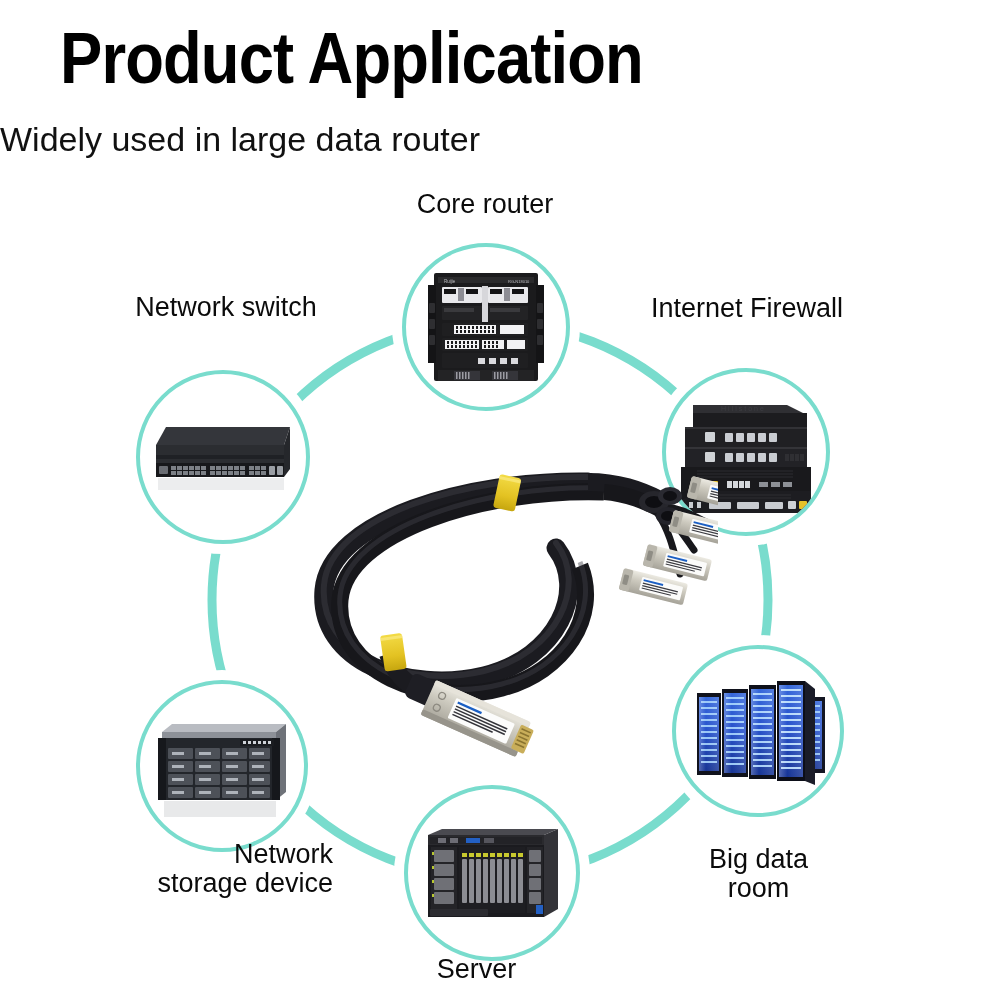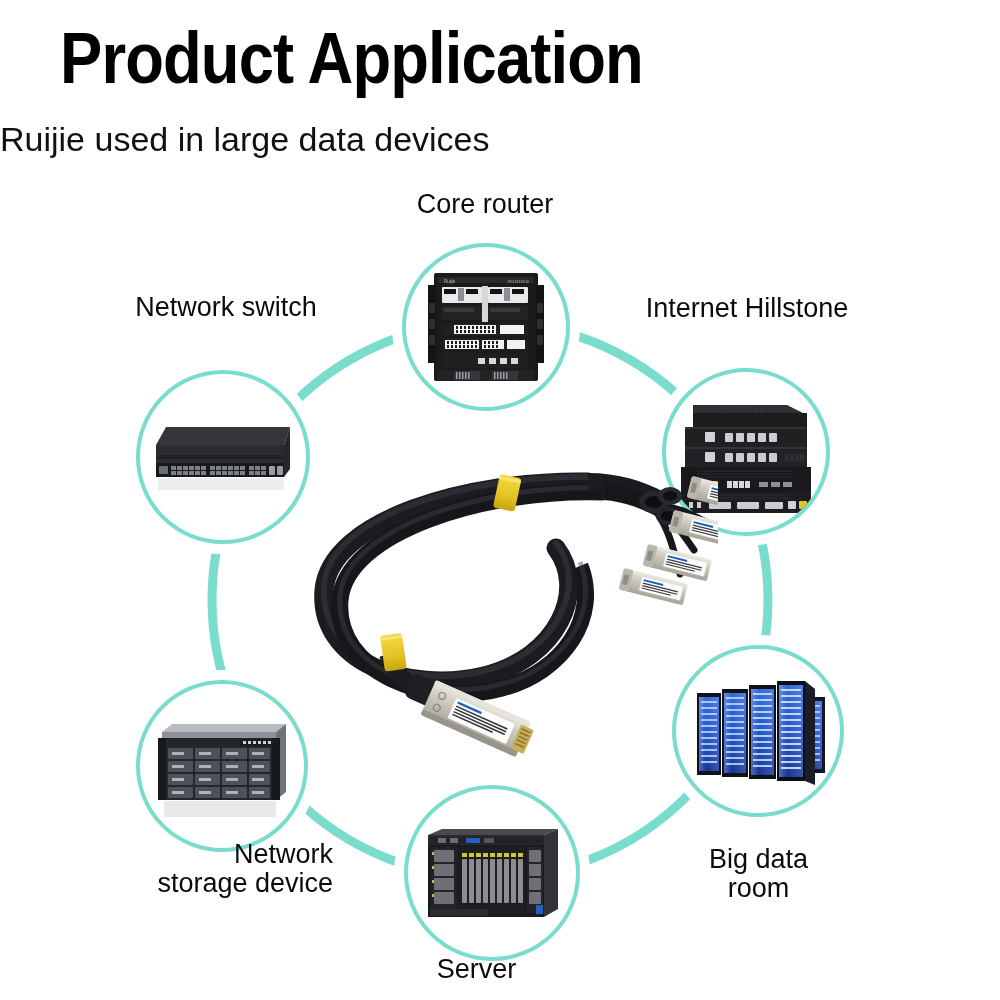--- a/index.html
+++ b/index.html
@@ -123,21 +123,21 @@
     height: 330px;
     z-index: 20;
   }
   #center-product svg { display:block; }
 </style>
 </head>
 <body style="background: rgb(255, 255, 255);">
 
 <div id="header">
   <h1 id="page-title">Product Application</h1>
-  <div id="page-subtitle">Ruijie used in large data devices</div>
+  <div id="page-subtitle">Widely used in large data router</div>
 </div>
 
 <div id="diagram">
 
   <svg id="ring-svg" viewBox="0 0 1000 1000">
     <defs>
       <mask id="ringmask">
         <rect x="0" y="0" width="1000" height="1000" fill="#fff"></rect>
 
         <circle cx="486" cy="327" r="94" fill="#000"></circle>
@@ -271,21 +271,21 @@
             <rect x="117" y="36" width="6" height="10" rx="1"></rect>
             <rect x="117" y="52" width="6" height="10" rx="1"></rect>
             <rect x="117" y="68" width="6" height="10" rx="1"></rect>
           </g>
         </svg>
       </div>
     </div>
   </div>
 
   <div class="node" id="node-firewall">
-    <div class="node-label">Internet Hillstone</div>
+    <div class="node-label">Internet Firewall</div>
     <div class="bubble" style="border-color: rgb(121, 220, 205);">
       <div class="bubble-inner">
         <svg class="dev" width="142" height="126" viewBox="0 0 142 126">
 
           <path d="M18 16 L112 16 L132 26 L132 40 L18 40 Z" fill="#2f2f33"></path>
           <rect x="18" y="24" width="114" height="16" fill="#1c1c1f"></rect>
           <text x="46" y="22" font-size="7" fill="#3d3d42" font-family="Liberation Sans, sans-serif" letter-spacing="2">Hillstone</text>
 
           <rect x="10" y="38" width="122" height="20" fill="#202023"></rect>
           <rect x="10" y="38" width="122" height="2" fill="#323236"></rect>

